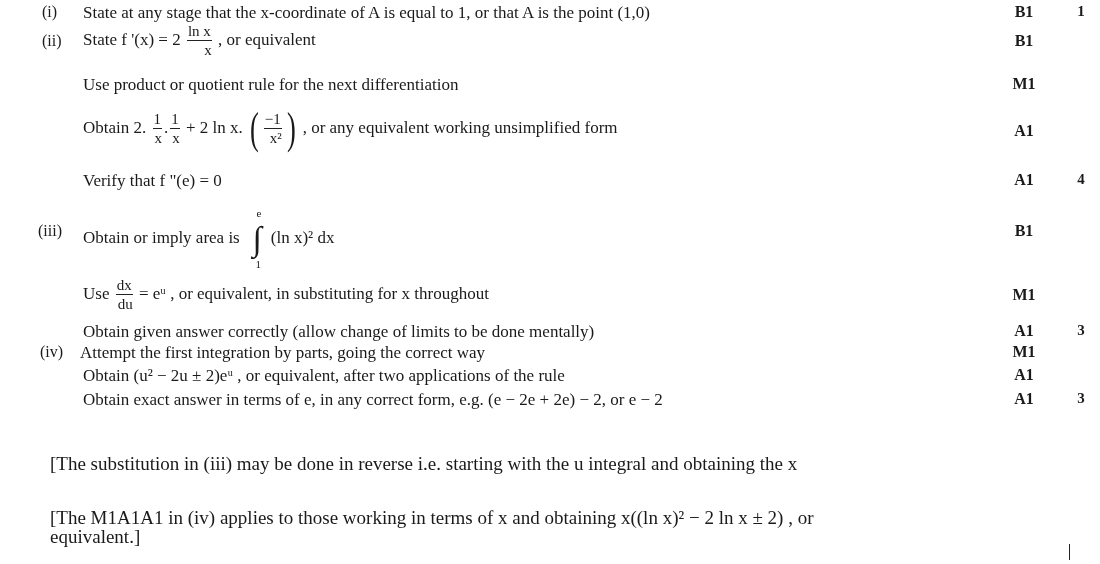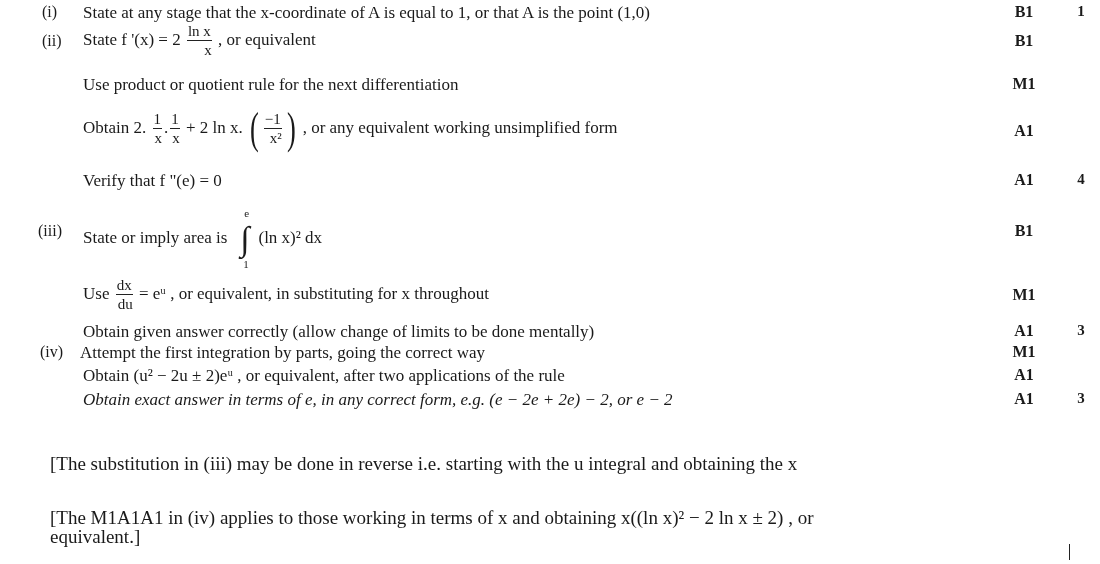--- a/index.html
+++ b/index.html
@@ -77,21 +77,21 @@
 
 <div class="row" style="top:171px;">
   <span class="text" style="left:47px;">Verify that  f "(e) = 0</span>
   <span class="mark">A1</span>
   <span class="total">4</span>
 </div>
 
 <div class="row" style="top:222px;">
   <span class="label" style="left:2px;">(iii)</span>
   <span class="text" style="left:47px;">
-    <span>State or imply area is</span>
+    <span>Obtain or imply area is</span>
     &nbsp;
     <span class="integral">∫<span class="up">e</span><span class="lo">1</span></span>
     <span>(ln x)² dx</span>
   </span>
   <span class="mark">B1</span>
   <span class="total"></span>
 </div>
 
 <div class="row" style="top:286px;">
   <span class="text" style="left:47px; top:-8px;">
@@ -119,21 +119,21 @@
   <span class="total"></span>
 </div>
 
 <div class="row" style="top:366px;">
   <span class="text" style="left:47px;">Obtain  (u² − 2u ± 2)eᵘ , or equivalent, after two applications of the rule</span>
   <span class="mark">A1</span>
   <span class="total"></span>
 </div>
 
 <div class="row" style="top:390px;">
-  <span class="text" style="left:47px;font-style:italic;">Obtain exact answer in terms of e, in any correct form, e.g. (e − 2e + 2e) − 2, or e − 2</span>
+  <span class="text" style="left:47px;">Obtain exact answer in terms of e, in any correct form, e.g. (e − 2e + 2e) − 2, or e − 2</span>
   <span class="mark">A1</span>
   <span class="total">3</span>
 </div>
 
 <div class="note" style="top:454px;">
   <div>[The substitution in (iii) may be done in reverse i.e. starting with the u integral and obtaining the x</div>
 </div>
 <div class="note" style="top:508px;">
   <div>[The M1A1A1 in (iv) applies to those working in terms of x and obtaining  x((ln x)² − 2 ln x ± 2) , or</div>
   <div>equivalent.]</div>

